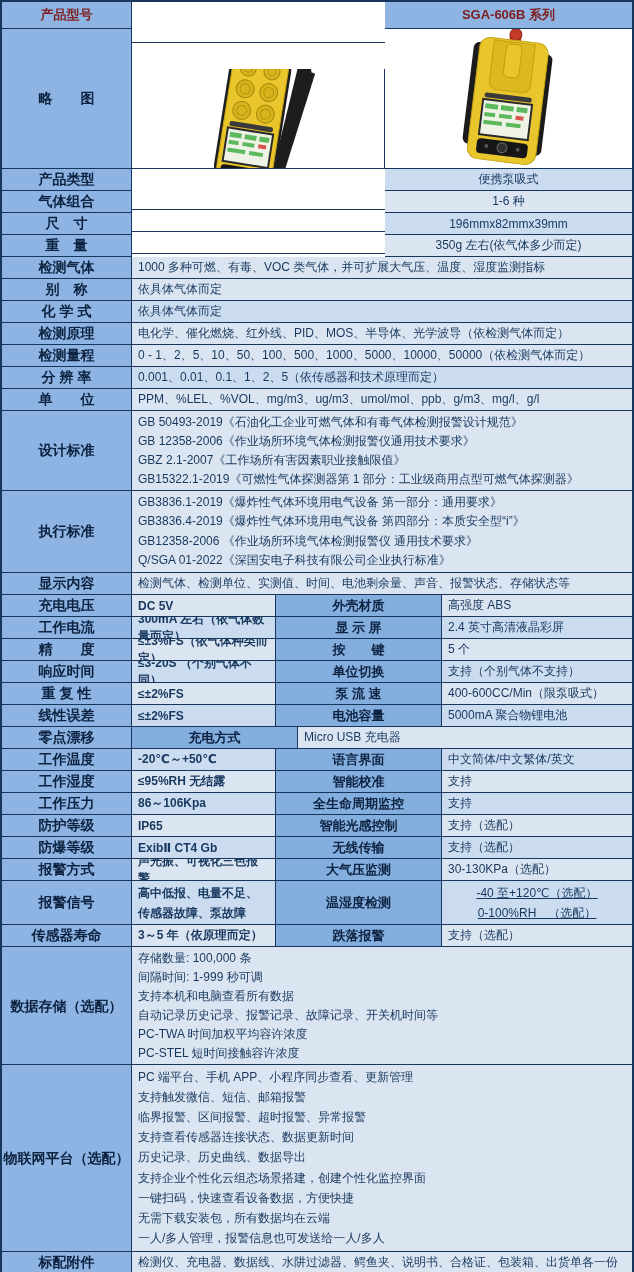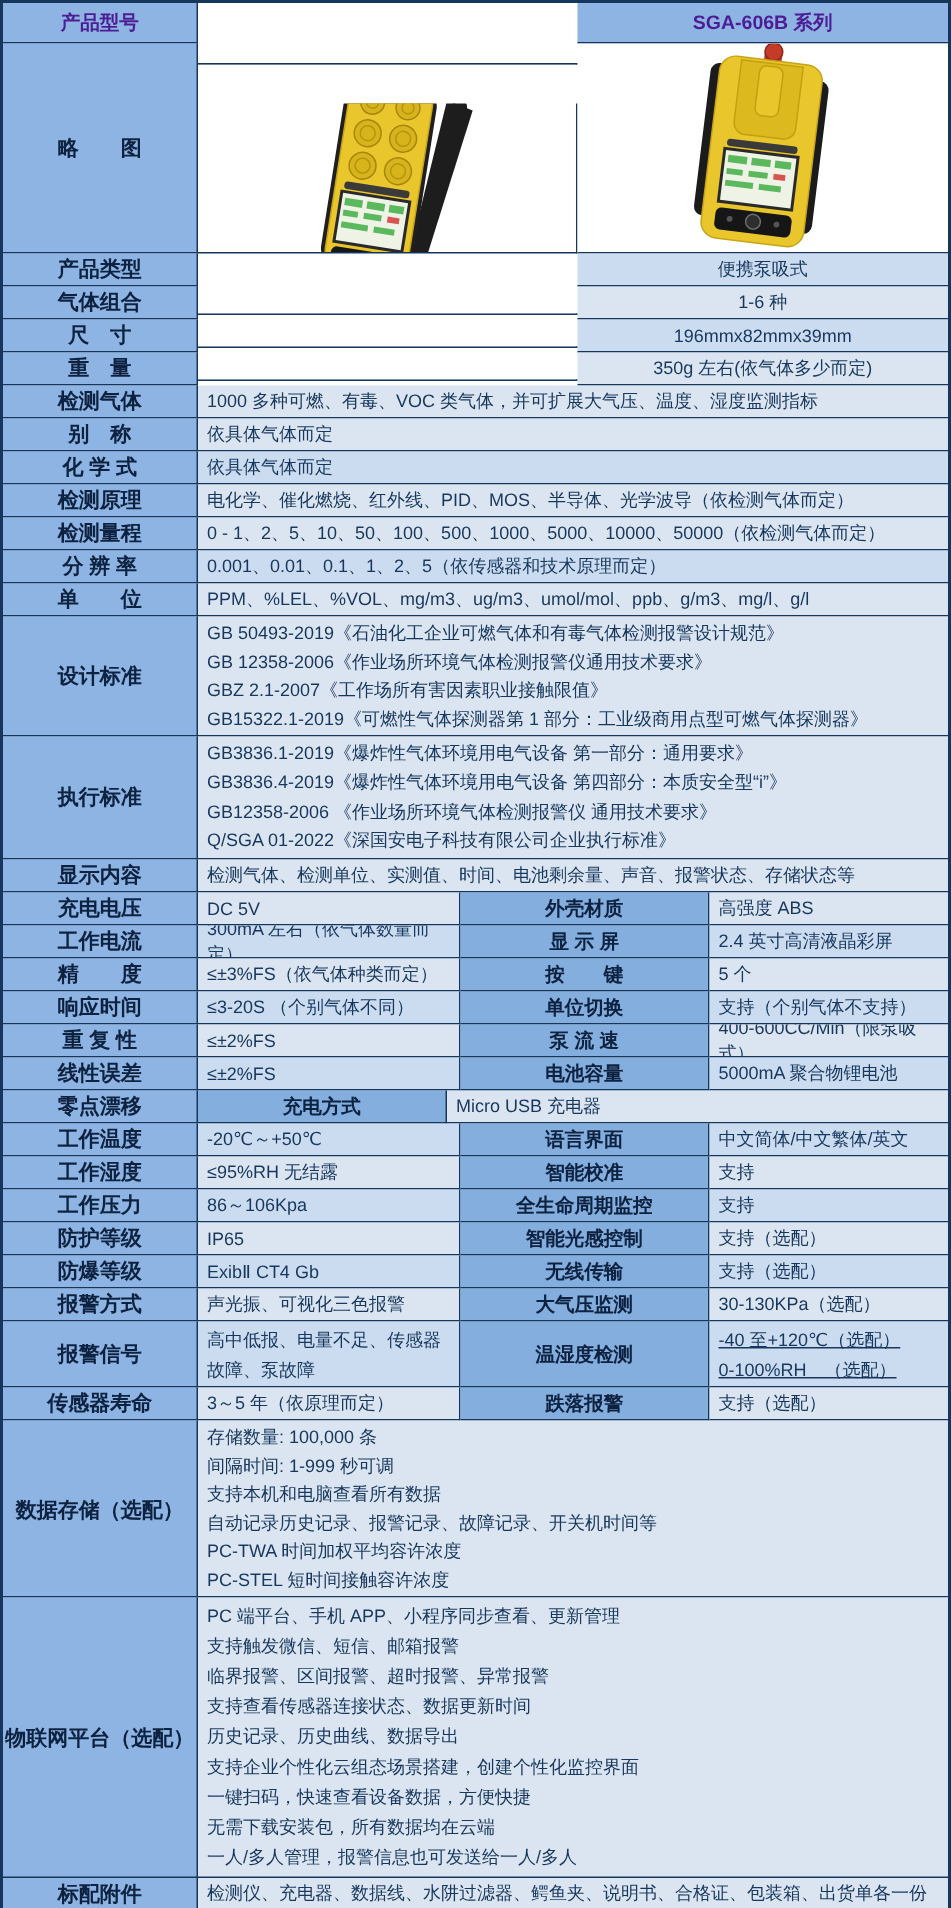--- a/index.html
+++ b/index.html
@@ -12,26 +12,26 @@
   .row{display:flex;box-sizing:border-box;}
   .cell{
     box-sizing:border-box;border-right:1px solid #16365c;border-bottom:1px solid #16365c;
     display:flex;align-items:center;overflow:hidden;
   }
   .cell.last{border-right:none;}
   .c1{width:130px;justify-content:center;}
   .c2{width:253px;justify-content:center;margin-top:40px;}
   .c3{flex:1;justify-content:center;}
   .span{flex:1;justify-content:flex-start;padding:0 6px;}
-  .v1{width:175px;justify-content:flex-start;padding:0 6px;}
+  .v1{width:144px;justify-content:flex-start;padding:0 6px;font-weight:bold;}
   .l2{width:166px;justify-content:center;}
-  .v2{flex:1;justify-content:flex-start;padding:0 6px;}
+  .v2{flex:1;justify-content:flex-start;padding:0 6px;text-align:center;}
   .label{background:#8db4e2;font-weight:bold;color:#0d2240;font-size:14px;text-align:center;}
   .midlabel{background:#83aede;font-weight:bold;color:#0d2240;font-size:13px;text-align:center;}
-  .hdr{background:#8db4e2;font-weight:bold;color:#4c1d95;font-size:13px;}
+  .hdr{background:#8db4e2;font-weight:bold;color:#7f1d1d;font-size:13px;}
   .bandA{background:#dbe5f1;}
   .bandB{background:#cbdcf0;}
   .white{background:#fff;}
   .h27{height:27px;}
   .h22{height:22px;}
   .h44{height:44px;}
   .imgrow{height:140px;}
   .h80{height:80px;}
   .h82{height:82px;}
   .h118{height:118px;}

